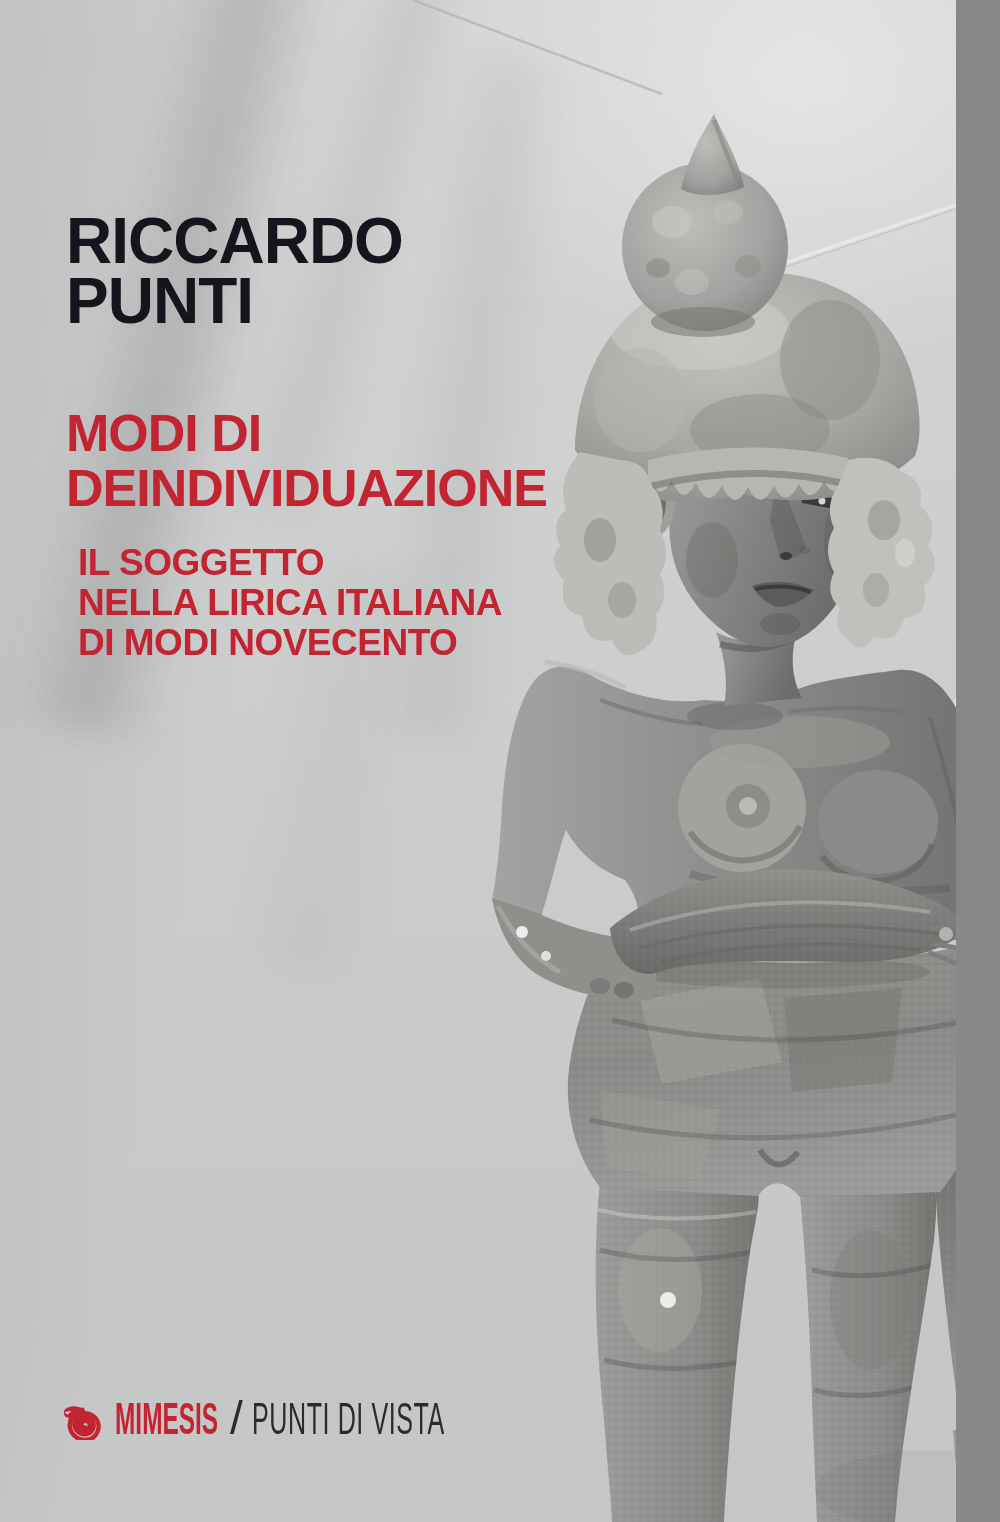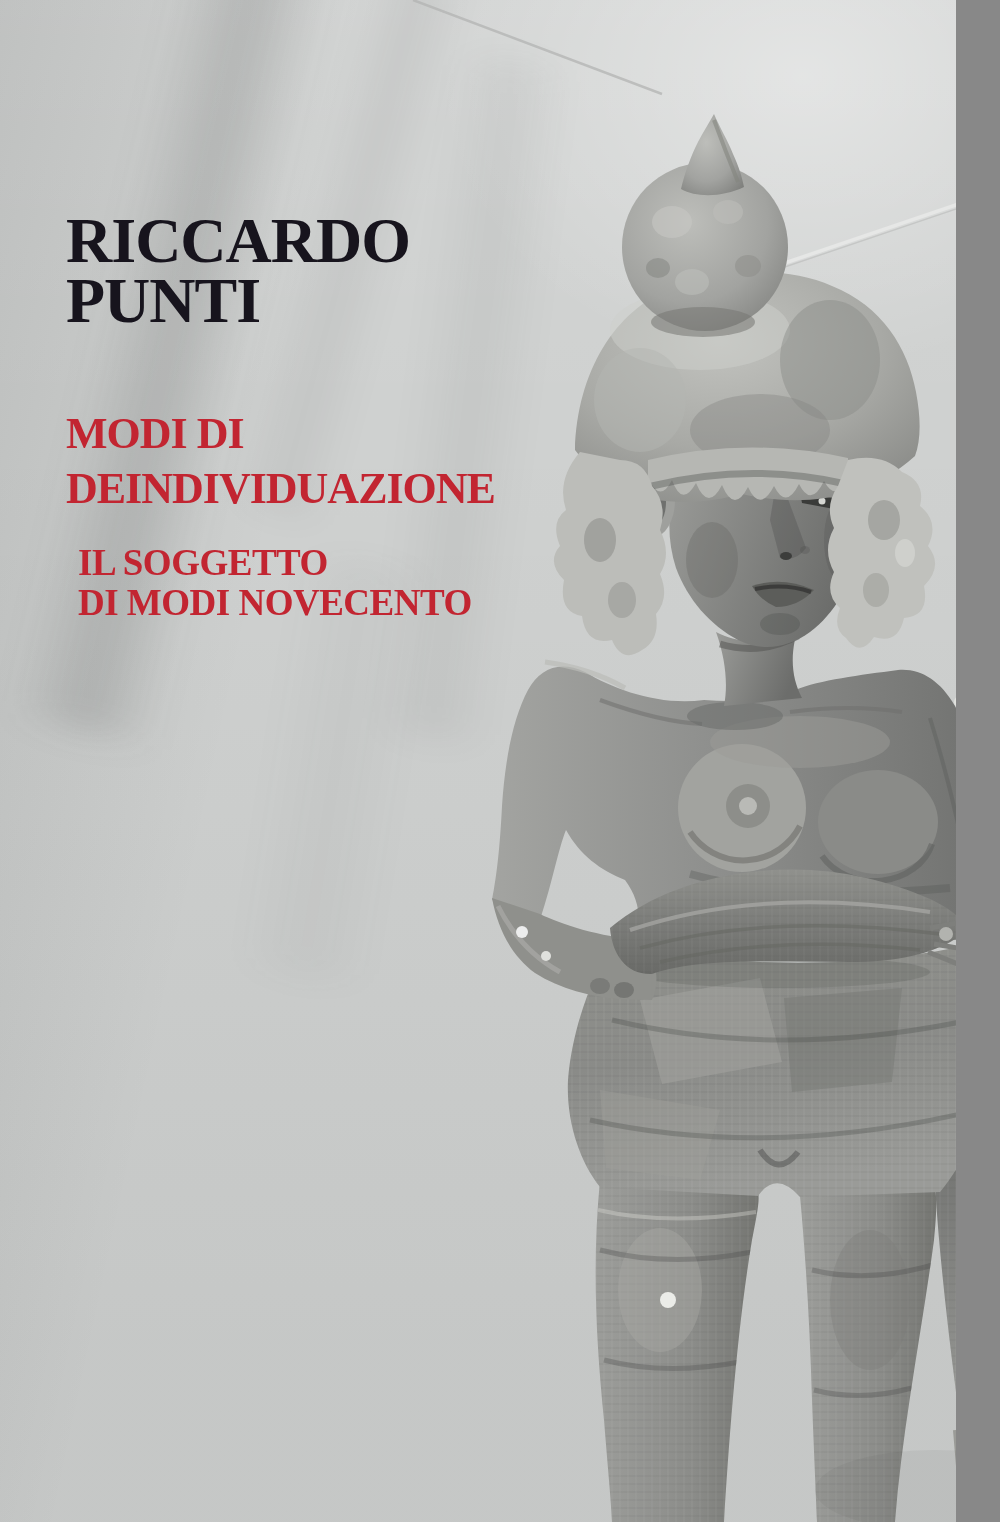--- a/index.html
+++ b/index.html
@@ -1,39 +1,39 @@
 <!DOCTYPE html>
 <html><head>
 <meta charset="utf-8">
 <style>
   html,body{margin:0;padding:0;background:#888;}
   .cover{
     position:relative;
     width:956px;height:1522px;
     overflow:hidden;
-    font-family:Liberation Serif, serif;
+    font-family:Liberation Sans, sans-serif;
     background:
       radial-gradient(ellipse 55% 28% at 84% 5%, rgba(255,255,255,.38), rgba(255,255,255,0) 70%),
       linear-gradient(102deg, rgba(20,22,21,.10), rgba(20,22,21,0) 30%),
       linear-gradient(to bottom, rgba(255,255,255,.10), rgba(255,255,255,0) 28%, rgba(20,22,21,.05) 88%),
       #cfd1d0;
   }
   .band{position:absolute;filter:blur(16px);}
   .band1{left:96px;top:-60px;width:150px;height:800px;transform:rotate(13deg);
     background:linear-gradient(to right, rgba(55,57,56,0), rgba(55,57,56,.17), rgba(55,57,56,0));}
   .band2{left:300px;top:-40px;width:100px;height:560px;transform:rotate(15deg);opacity:.55;
     background:linear-gradient(to right, rgba(55,57,56,0), rgba(55,57,56,.15), rgba(55,57,56,0));}
   .band3{left:412px;top:60px;width:120px;height:680px;transform:rotate(7deg);opacity:.5;
     background:linear-gradient(to right, rgba(55,57,56,0), rgba(55,57,56,.14), rgba(55,57,56,0));}
   .band4{left:260px;top:560px;width:150px;height:420px;transform:rotate(9deg);opacity:.35;
     background:linear-gradient(to right, rgba(55,57,56,0), rgba(55,57,56,.12), rgba(55,57,56,0));}
   .scene{position:absolute;left:0;top:0;}
   .txt{position:absolute;white-space:pre;font-weight:bold;}
   .author{left:66px;top:211px;font-size:64px;line-height:60px;letter-spacing:-1px;color:#17141d;}
-  .title{left:66px;top:406px;font-size:44px;line-height:55px;letter-spacing:-1px;color:#c22531;margin:0;}
+  .title{left:66px;top:406px;font-size:52px;line-height:55px;letter-spacing:-1px;color:#c22531;margin:0;}
   .subtitle{left:66px;top:531px;font-size:37px;line-height:40px;letter-spacing:-.5px;color:#c22531;margin:12px;}
   .publisher{position:absolute;left:62px;top:1392px;width:420px;height:50px;}
   .publisher .logo{position:absolute;left:0;top:8px;}
   .pub-name{position:absolute;left:53px;top:5px;font-size:44px;line-height:44px;font-weight:bold;
     color:#c22531;display:inline-block;transform:scaleX(.555);transform-origin:left center;white-space:pre;}
   .pub-slash{position:absolute;left:168px;top:3px;font-size:46px;line-height:46px;font-weight:400;
     color:#2b2b2b;display:inline-block;}
   .pub-series{position:absolute;left:190px;top:5px;font-size:44px;line-height:44px;font-weight:400;
     color:#2b2b2b;display:inline-block;transform:scaleX(.57);transform-origin:left center;
     letter-spacing:1px;white-space:pre;}
@@ -234,16 +234,26 @@
       </g>
     </g>
 
     <ellipse cx="935" cy="1490" rx="120" ry="40" fill="rgba(40,41,40,.05)"></ellipse>
   </svg>
 
   <div class="txt author"><div>RICCARDO</div><div>PUNTI</div></div>
 
   <h1 class="txt title"><div>MODI DI</div><div>DEINDIVIDUAZIONE</div></h1>
 
-  <h2 class="txt subtitle"><div>IL SOGGETTO</div><div>DI MODI NOVECENTO</div></h2>
-
+  <h2 class="txt subtitle"><div>IL SOGGETTO</div><div>NELLA LIRICA ITALIANA</div><div>DI MODI NOVECENTO</div></h2>
+
+  <div class="publisher">
+    <svg class="logo" width="44" height="40" viewBox="0 0 46 42">
+      <path d="M6,8 Q1,10 2,15 Q3,19 9,19 L23,17.5 Q27,13 22.5,9.5 Q14,4.5 6,8 Z" fill="#c22531"></path>
+      <path d="M2.5,12.5 L10,11.5 L5.5,15.5 Z" fill="#cfd1d0"></path>
+      <path d="M40,26 A16,16 0 1 0 8,26 A14,14 0 1 0 36,26 A11,11 0 1 0 14,26 A9,9 0 1 0 32,26 A7,7 0 1 0 18,26 A5,5 0 1 0 28,26 A3.5,3.5 0 1 0 21,26" fill="none" stroke="#c22531" stroke-width="4.6" stroke-linecap="round" transform="rotate(-100 24 26)"></path>
+    </svg>
+    <span class="pub-name">MIMESIS</span>
+    <span class="pub-slash">/</span>
+    <span class="pub-series">PUNTI DI VISTA</span>
+  </div>
 
 </div>
 
 </body></html>

